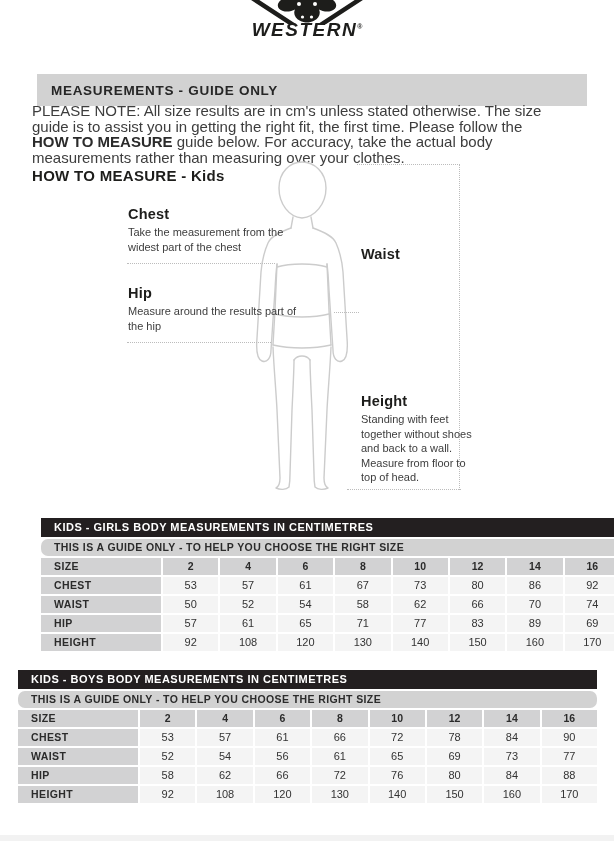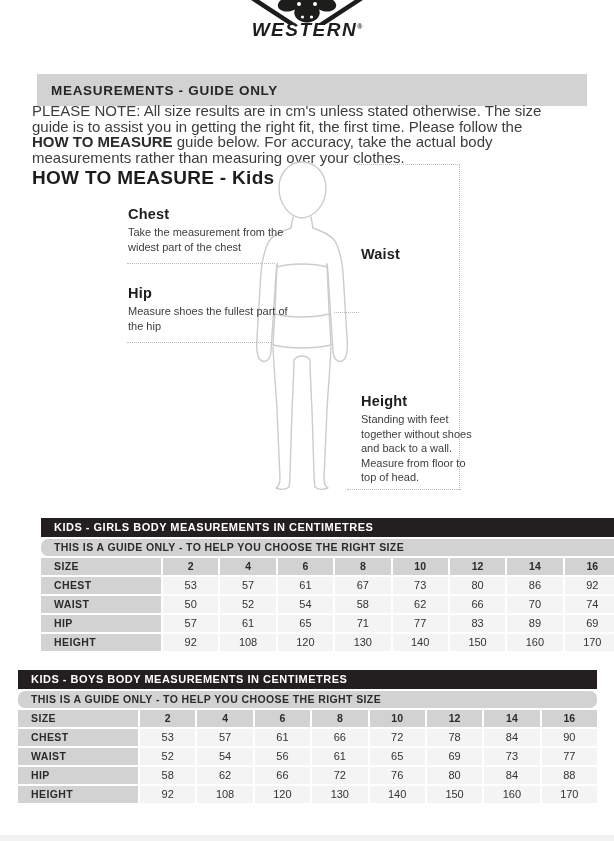--- a/index.html
+++ b/index.html
@@ -15,21 +15,21 @@
   
   .title-bar{position:absolute;left:37px;top:74px;width:550px;height:32px;background:#d2d2d2;
              display:flex;align-items:center;padding-left:14px;box-sizing:border-box;}
   .title-bar span{font-size:13.5px;font-weight:bold;letter-spacing:.7px;color:#262626;}
 
   
   .note{position:absolute;left:32px;top:103px;width:522px;font-size:15px;line-height:15.5px;color:#3d3d3d;margin:0;}
   .note b{color:#2b2b2b;}
 
   
-  .htm-heading{position:absolute;left:32px;top:167px;margin:0;font-size:19px;font-weight:bold;
+  .htm-heading{position:absolute;left:32px;top:167px;margin:0;font-size:15px;font-weight:bold;
                color:#1d1d1b;letter-spacing:.3px;}
   .measure-label{position:absolute;}
   .measure-label h3{margin:0 0 3px;font-size:14.5px;color:#1d1d1b;letter-spacing:.2px;}
   .measure-label p{margin:0;font-size:11px;line-height:14.5px;color:#3d3d3d;}
   .dotted-h{position:absolute;height:0;border-top:1.5px dotted #bcbcbc;}
   .dotted-v{position:absolute;width:0;border-left:1.5px dotted #bcbcbc;}
   .body-svg{position:absolute;left:240px;top:160px;}
 
   
   .size-table{position:absolute;left:18px;width:579px;}
@@ -105,21 +105,21 @@
   <div class="dotted-h" style="left:357px;top:164px;width:103px;"></div>
   <div class="dotted-v" style="left:459px;top:165px;height:325px;"></div>
   <div class="dotted-h" style="left:347px;top:489px;width:114px;"></div>
 
   <div class="measure-label" style="left:128px;top:206px;width:170px;">
     <h3>Chest</h3>
     <p>Take the measurement from the widest part of the chest</p>
   </div>
   <div class="measure-label" style="left:128px;top:285px;width:170px;">
     <h3>Hip</h3>
-    <p>Measure shoes the fullest part of the hip</p>
+    <p>Measure around the results part of the hip</p>
   </div>
   <div class="measure-label" style="left:361px;top:246px;width:120px;">
     <h3>Waist</h3>
   </div>
   <div class="measure-label" style="left:361px;top:393px;width:115px;">
     <h3>Height</h3>
     <p>Standing with feet together without shoes and back to a wall. Measure from floor to top of head.</p>
   </div>
 
   <section class="size-table" style="top:518px;margin-left:23px;">

